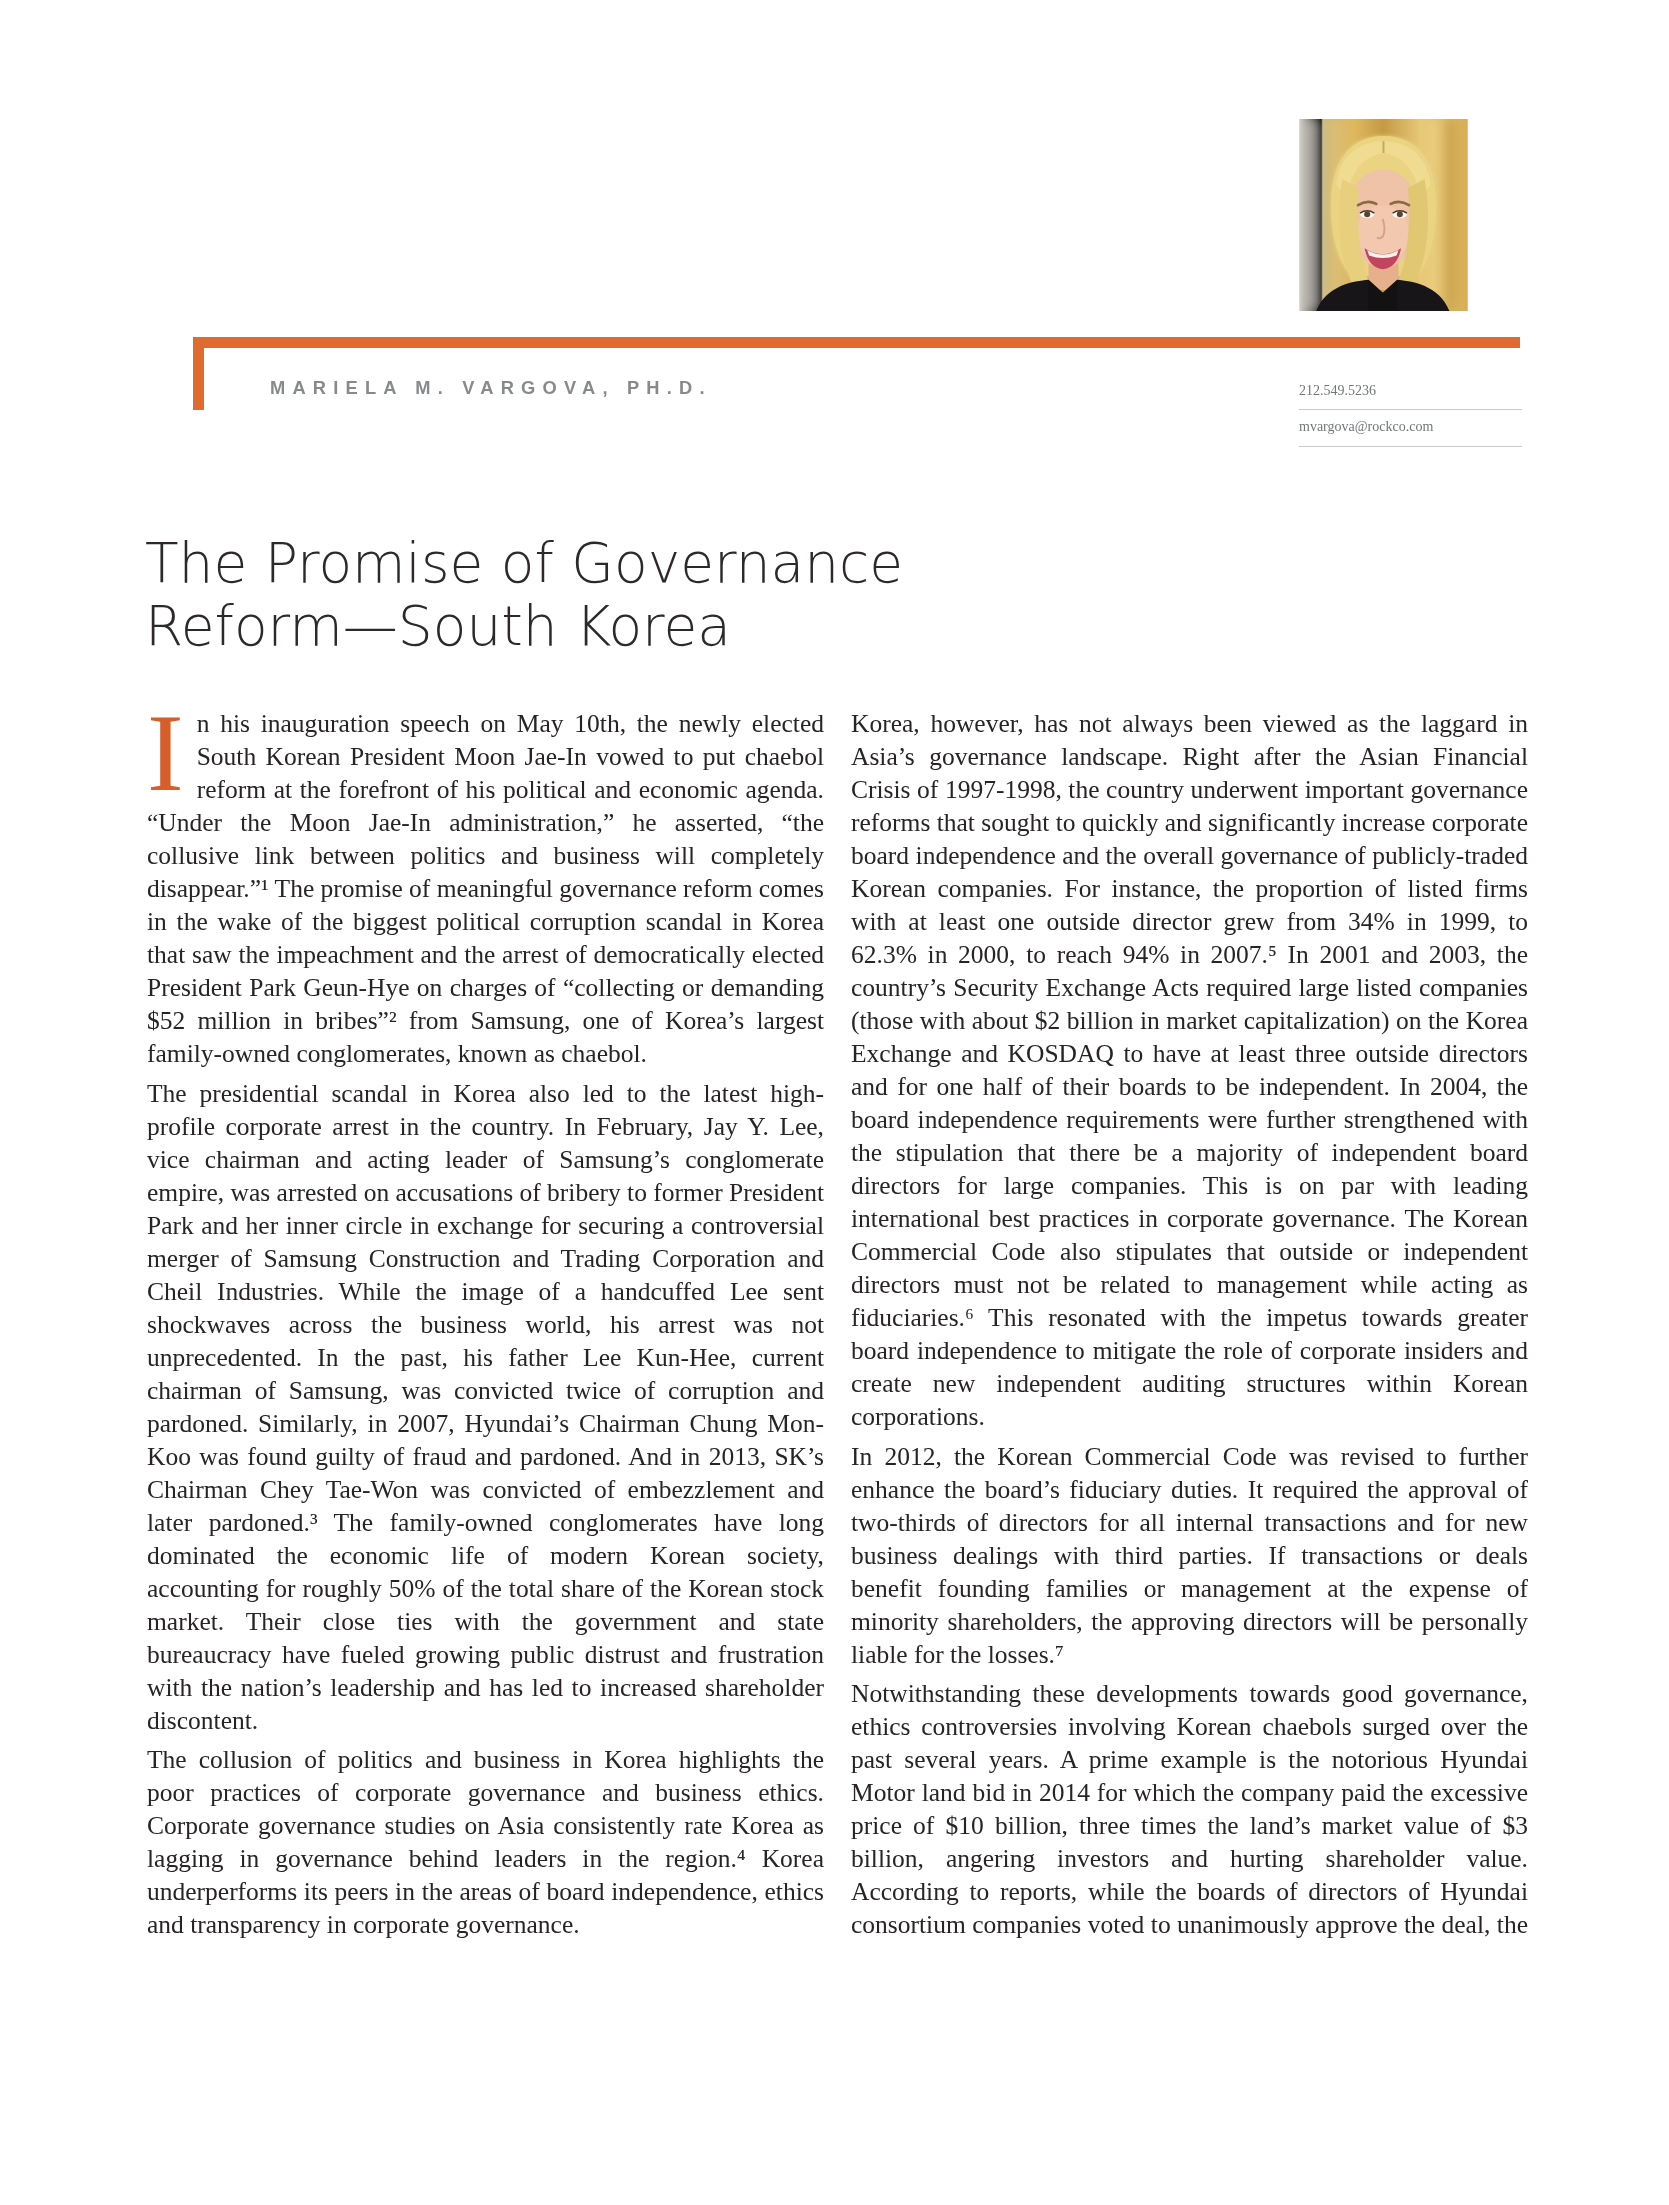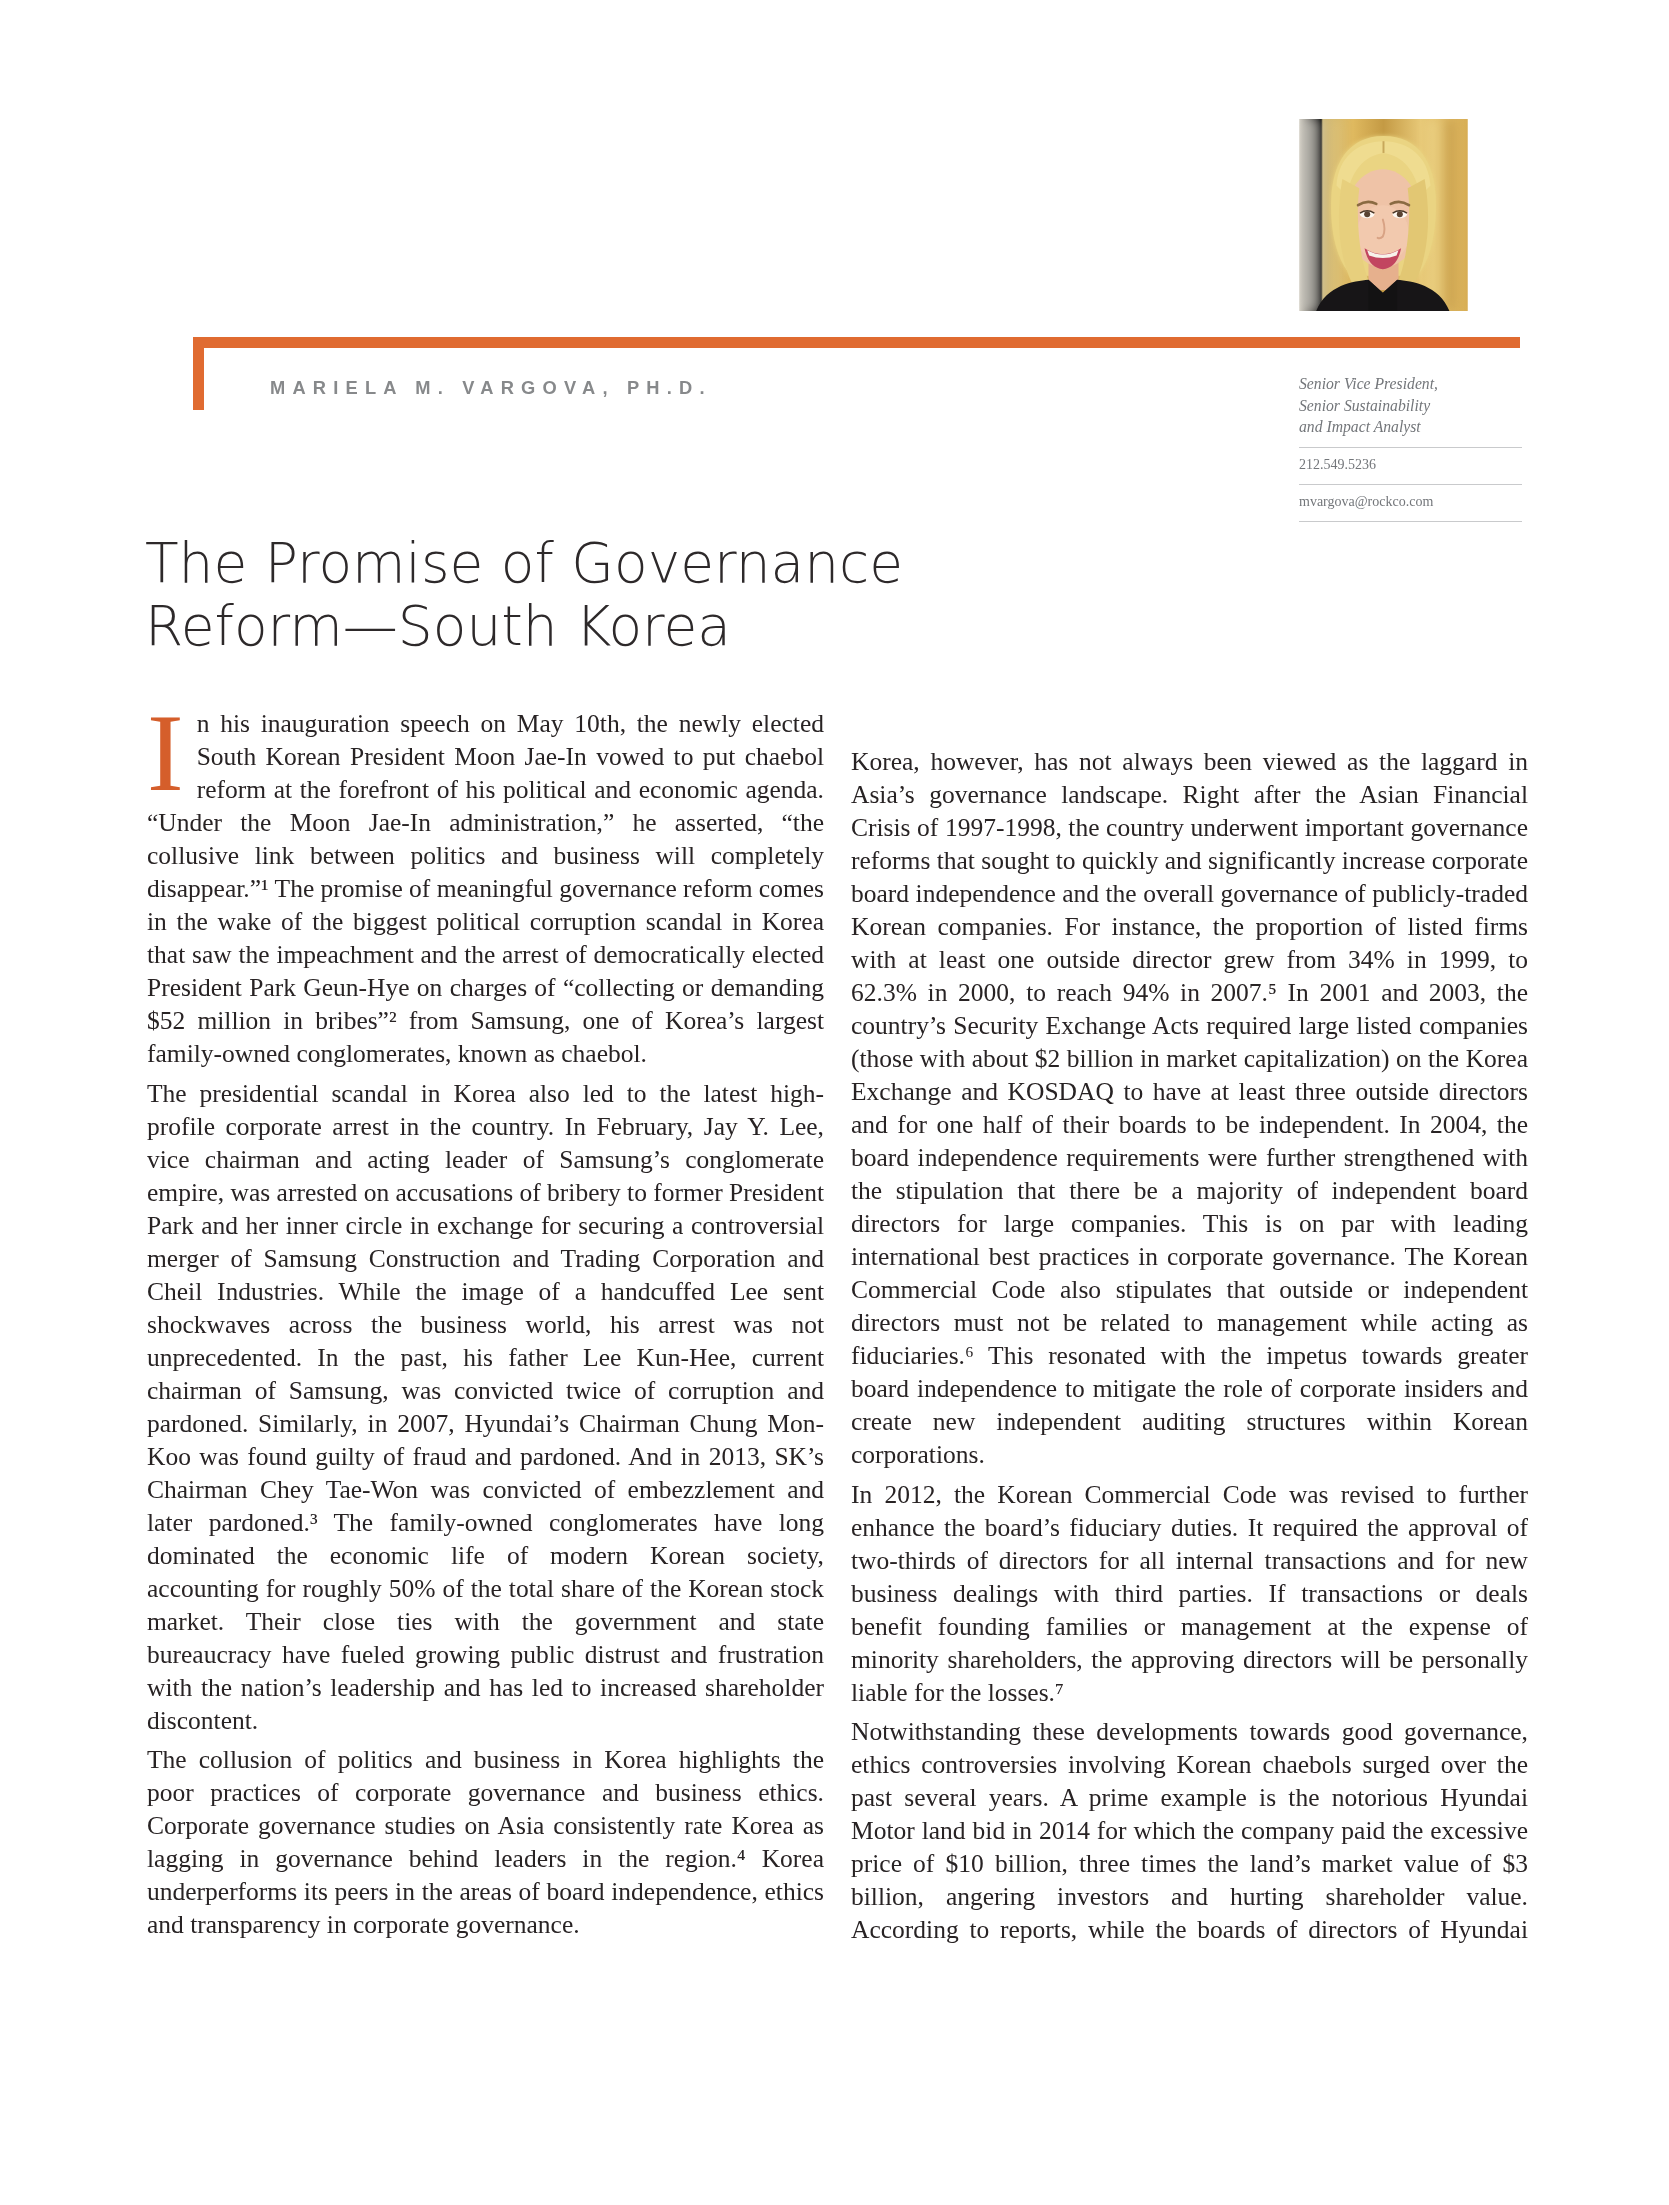--- a/index.html
+++ b/index.html
@@ -37,21 +37,21 @@
     position:absolute;left:145px;top:532px;
     font-family:"DejaVu Sans","Liberation Sans",sans-serif;font-weight:200;
     font-size:55px;line-height:63px;color:#2d292a;white-space:nowrap;
   }
   
   .col{
     position:absolute;top:707px;width:677px;
     font-size:25.5px;line-height:33px;text-align:justify;color:#282324;
   }
   .col-left{left:147px;}
-  .col-right{left:851px;margin-top:38px;}
+  .col-right{left:851px;}
   .col p{margin:0 0 6.5px 0;}
   .dropcap{
     float:left;color:var(--accent-dropcap);
     font-family:"Liberation Serif",serif;
     font-size:110px;line-height:90px;height:96px;
     padding:1.3px 13px 0 0;
   }
   .section-heading{
     font-family:"Liberation Serif",serif;font-weight:bold;
     color:var(--accent-heading);font-size:31px;line-height:37px;
@@ -138,25 +138,20 @@
 
       <path d="M100,198 Q128,216 156,198 Q150,228 128,230 Q106,228 100,198 Z" fill="#c24560"></path>
       <path d="M104,201 Q128,214 152,201 L149,209 Q128,217 107,209 Z" fill="#f7f3ec"></path>
 
       <path d="M26,294 C42,254 84,248 106,246 L128,266 L150,246 C172,248 214,254 230,294 Z" fill="#171517"></path>
       <path d="M106,246 L128,266 L150,246 L150,294 L106,294 Z" fill="#101010" opacity="0.6"></path>
     </svg>
   </div>
 
   <div class="contact">
-    <div class="role">
-      <div>Senior Vice President,</div>
-      <div>Senior Sustainability</div>
-      <div>and Impact Analyst</div>
-    </div>
     <div class="row">212.549.5236</div>
     <div class="row">mvargova@rockco.com</div>
   </div>
 
   <div class="title">
     <div>The Promise of Governance</div>
     <div>Reform—South Korea</div>
   </div>
 
   <div class="col col-left">

